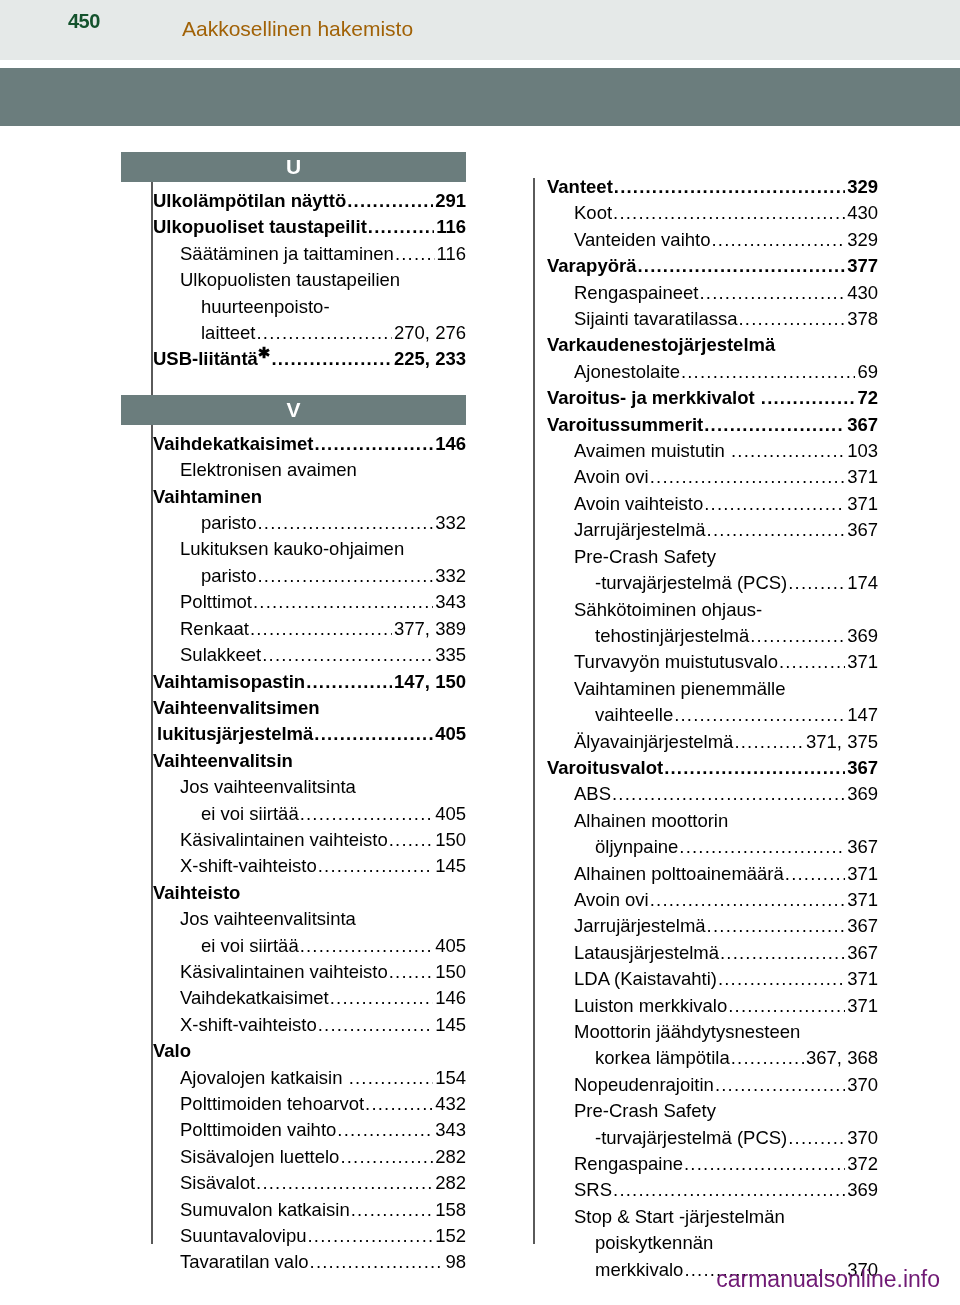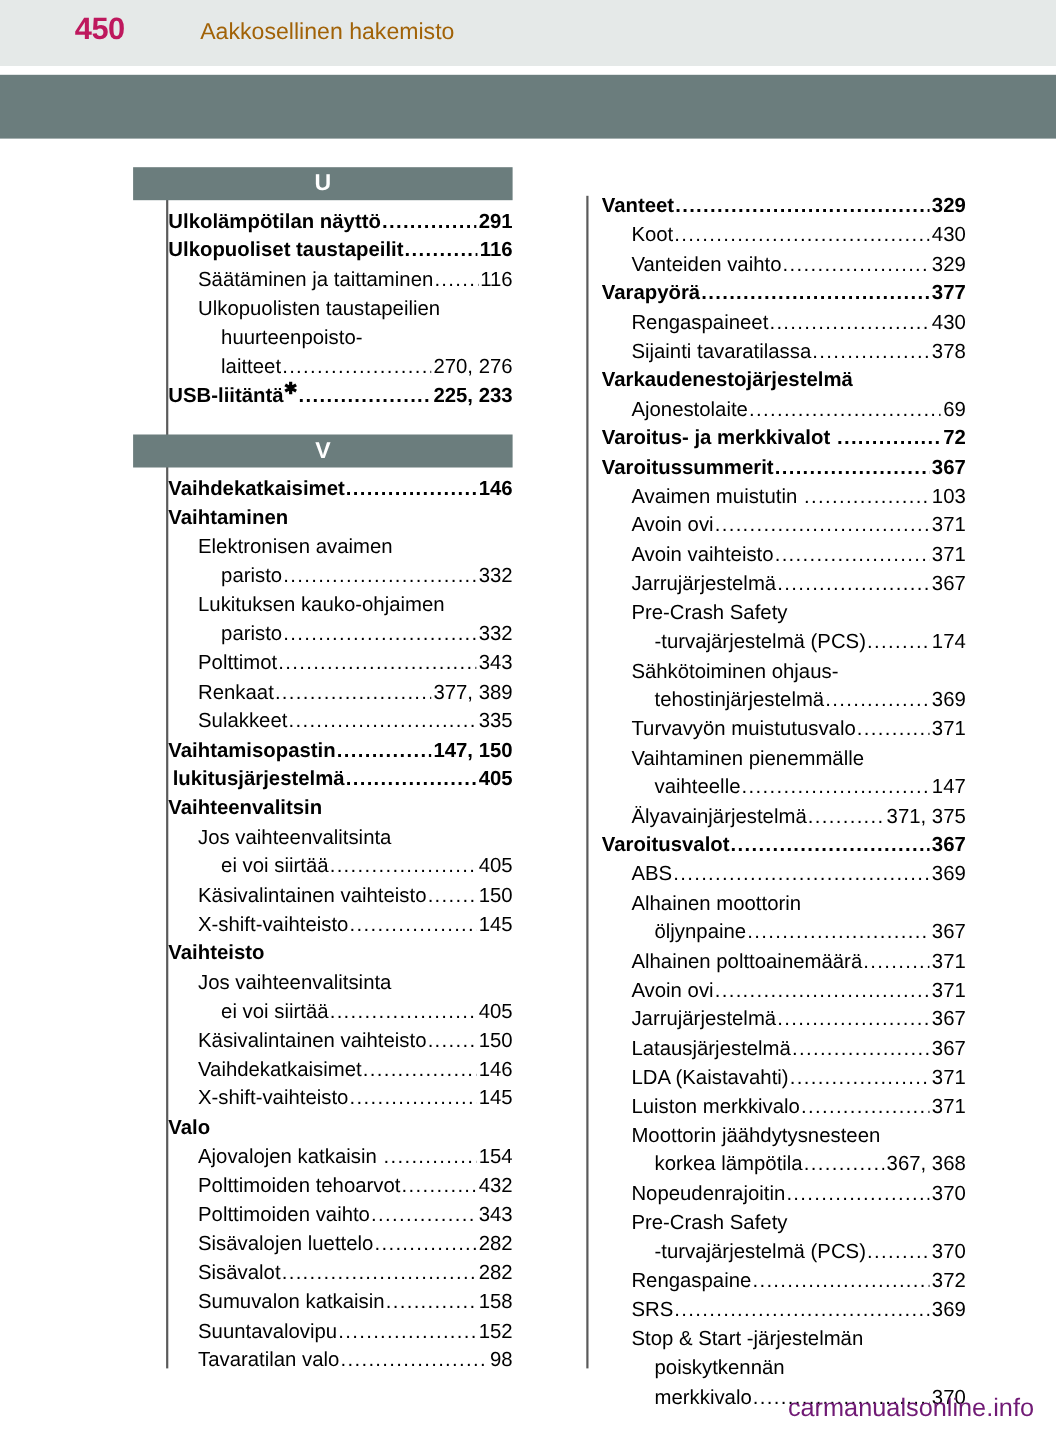--- a/index.html
+++ b/index.html
@@ -18,23 +18,23 @@
   
   .page-header {
     position: absolute;
     left: 0; top: 0;
     width: 960px; height: 60px;
     background: #e5e9e8;
   }
   .page-number {
     position: absolute;
     left: 68px; top: 10px;
-    font-size: 28px;
+    font-size: 20px;
     font-weight: bold;
-    color: #be185d;
+    color: #14532d;
     letter-spacing: -0.5px;
   }
   .header-title {
     position: absolute;
     left: 182px; top: 17px;
     font-size: 21px;
     font-weight: normal;
     color: #a16207;
   }
   .teal-band {
@@ -199,30 +199,30 @@
     </div>
     <div class="letter-bar second">V</div>
     <div class="entries">
       <div class="entry lvl0">
         <div class="row">
           <span class="label">Vaihdekatkaisimet</span>
           <span class="leader">..........................................................................................</span>
           <span class="pageno">146</span>
         </div>
       </div>
+      <div class="entry lvl1 noleader">
+        <div class="row">
+          <span class="label">Elektronisen avaimen</span>
+        </div>
+      </div>
       <div class="entry lvl0 noleader">
         <div class="row">
           <span class="label">Vaihtaminen</span>
         </div>
       </div>
-      <div class="entry lvl1 noleader">
-        <div class="row">
-          <span class="label">Elektronisen avaimen</span>
-        </div>
-      </div>
       <div class="entry lvl1 cont">
         <div class="row">
           <span class="label">paristo</span>
           <span class="leader">..........................................................................................</span>
           <span class="pageno">332</span>
         </div>
       </div>
       <div class="entry lvl1 noleader">
         <div class="row">
           <span class="label">Lukituksen kauko-ohjaimen</span>
@@ -254,20 +254,25 @@
           <span class="label">Sulakkeet</span>
           <span class="leader">..........................................................................................</span>
           <span class="pageno">335</span>
         </div>
       </div>
       <div class="entry lvl0">
         <div class="row">
           <span class="label">Vaihtamisopastin</span>
           <span class="leader">..........................................................................................</span>
           <span class="pageno">147, 150</span>
+        </div>
+      </div>
+      <div class="entry lvl0 noleader">
+        <div class="row">
+          <span class="label">Vaihteenvalitsimen</span>
         </div>
       </div>
       <div class="entry lvl0 cont">
         <div class="row">
           <span class="label">lukitusjärjestelmä</span>
           <span class="leader">..........................................................................................</span>
           <span class="pageno">405</span>
         </div>
       </div>
       <div class="entry lvl0 noleader">

